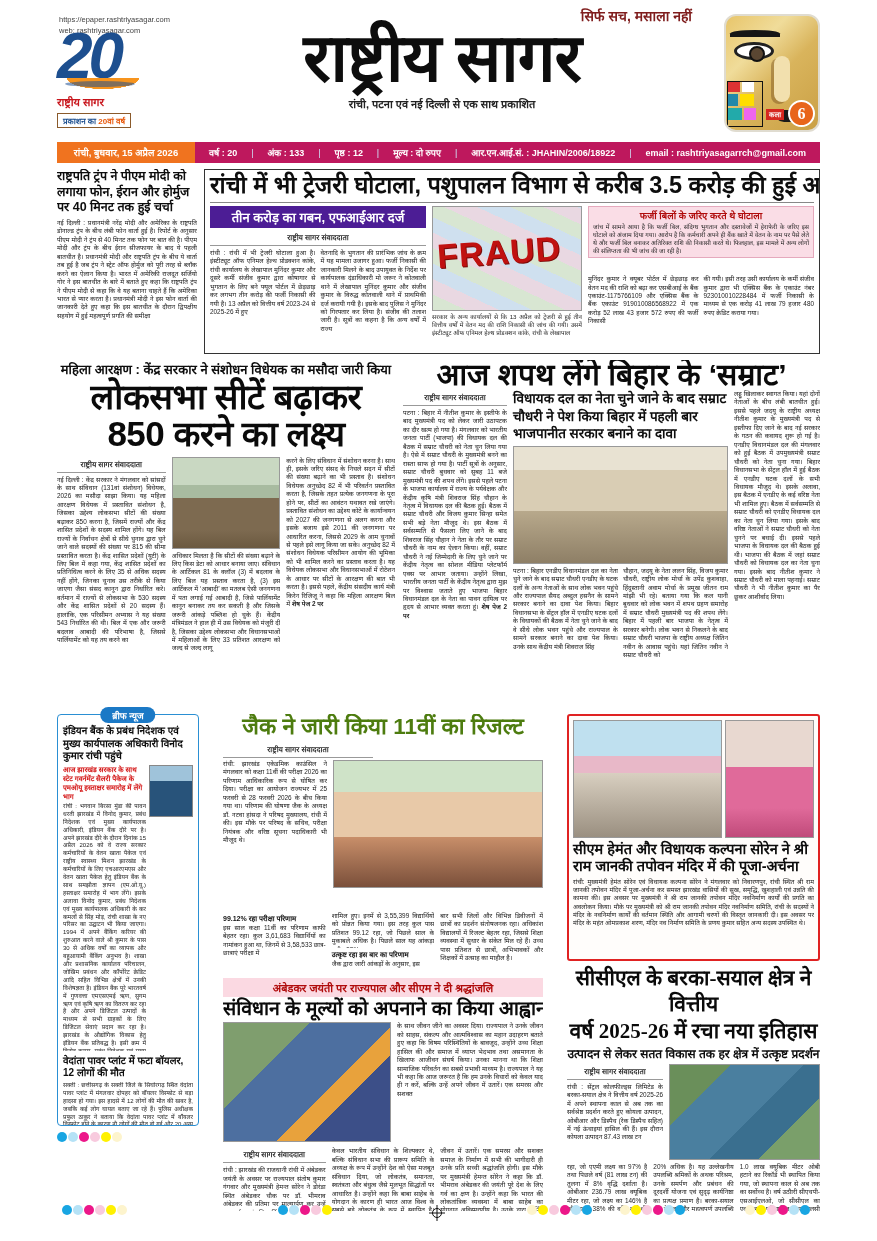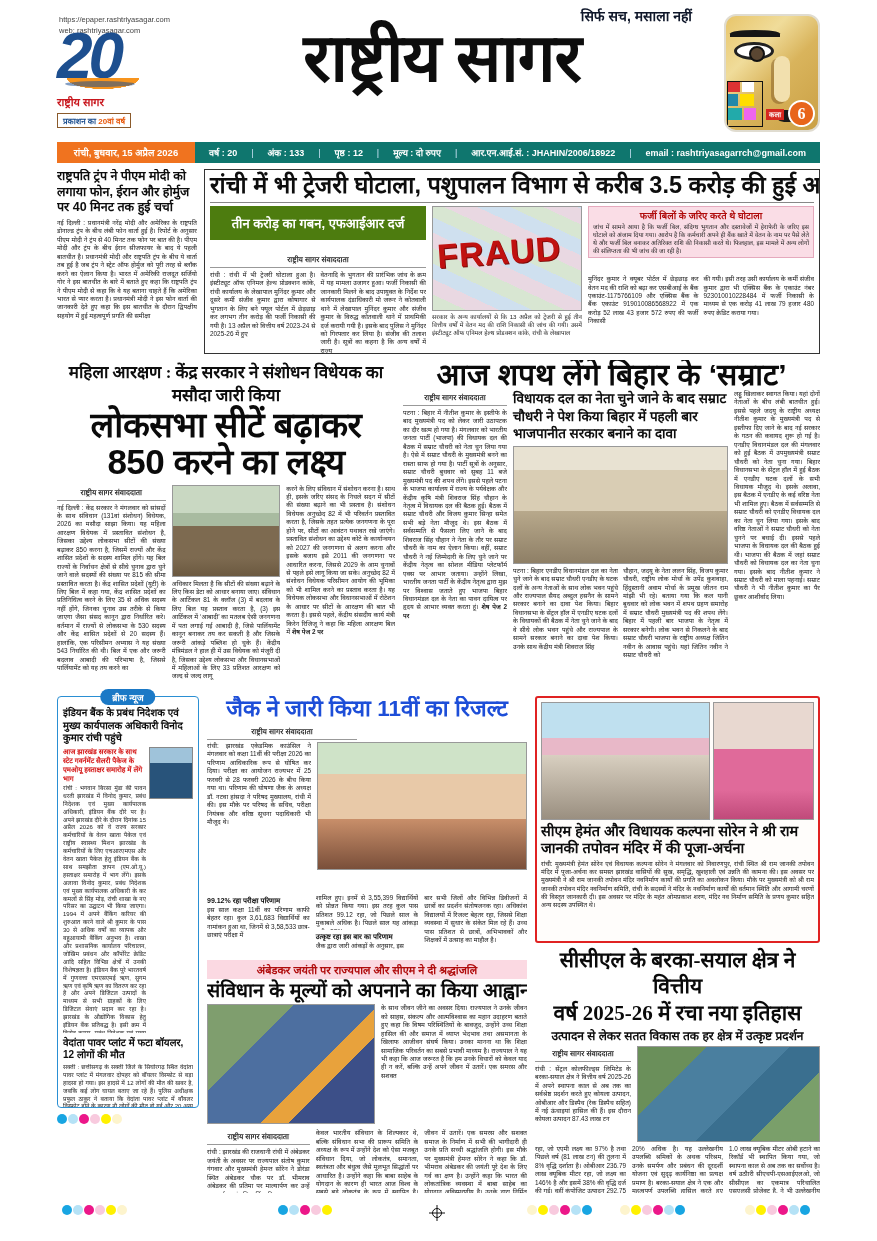--- a/index.html
+++ b/index.html
@@ -21,21 +21,21 @@
   .swoosh { position:relative; width:92px; height:14px; margin-top:-8px;
             background:radial-gradient(ellipse at 50% 0%, #f7941d 0%, #f7941d 55%, transparent 56%);
             border-radius:0 0 50% 50%; }
   .swoosh:after{ content:""; position:absolute; left:8px; top:3px; width:70px; height:6px;
             background:#1d4f8f; border-radius:50%; opacity:.55; }
   .logo20 .lname { font-size:11px; font-weight:bold; color:#c8161d; margin-top:2px; }
   .logo20 .anniv { display:inline-block; margin-top:4px; border:1px solid #8a5a2b; padding:1px 5px;
                    font-size:8px; font-weight:bold; color:#1d4f8f; background:#fff; }
   .logo20 .anniv b { color:#e8590c; }
   .mh-center { position:absolute; left:135px; top:6px; width:500px; text-align:center; }
-  .mh-tag { font-size:14px; font-weight:900; color:#0f172a; text-align:right; padding-right:0; }
+  .mh-tag { font-size:14px; font-weight:900; color:#7f1d1d; text-align:right; padding-right:0; }
   .mh-title { font-size:67px; font-weight:900; color:#0d0d0d; line-height:1.0; letter-spacing:-1px;
               font-family:"Liberation Serif", serif; white-space:nowrap; }
   .mh-sub { font-size:11px; font-weight:bold; color:#222; margin-top:4px; }
   .mh-art { position:absolute; right:0; top:14px; width:96px; height:118px; border-radius:12px;
             border:2px solid #e0dcd0; overflow:hidden;
             background:
               linear-gradient(135deg,#e8c56a 0%,#f0dc9a 30%,#d9b45c 55%,#caa045 100%); }
   .mh-art .eye { position:absolute; left:8px; top:26px; width:40px; height:18px; border:3px solid #222;
                  border-radius:50%; background:#fff; }
   .mh-art .eye:after{ content:""; position:absolute; left:12px; top:1px; width:12px; height:12px;
@@ -57,96 +57,96 @@
                font-size:7px; font-weight:bold; padding:1px 3px; }
   .page-badge { position:absolute; right:3px; bottom:3px; width:27px; height:27px; border-radius:50%;
                 background:#e8651a; border:2px solid #fff; color:#fff; font-size:16px; font-weight:bold;
                 display:flex; align-items:center; justify-content:center;
                 font-family:"Liberation Serif", serif; }
 
   
   .infobar { display:flex; height:21px; margin-top:2px; }
   .date-box { background:#f0731f; color:#fff; font-size:9.5px; font-weight:bold; width:138px;
               display:flex; align-items:center; justify-content:center; }
-  .blue-bar { background:#0f766e; color:#fff; font-size:9px; font-weight:bold; flex:1;
+  .blue-bar { background:#be185d; color:#fff; font-size:9px; font-weight:bold; flex:1;
               display:flex; align-items:center; justify-content:space-evenly; }
   .blue-bar .sep { color:#cfe6fa; font-weight:normal; }
 
   
   .toprow { display:flex; margin-top:6px; height:185px; gap:7px; }
   .trump { width:140px; }
   .trump h2 { font-size:12.5px; line-height:1.25; color:#0d0d0d; margin-bottom:3px; }
   .trump .body-txt { height:128px; }
   .treasury { flex:1; border:1.5px solid #333; padding:3px 5px; }
   .treasury h1 { font-size:23.5px; line-height:1.1; color:#0d0d0d; text-align:center;
                  border-bottom:1px solid #888; padding-bottom:3px; white-space:nowrap; }
   .tre-grid { display:flex; gap:6px; margin-top:3px; height:143px; }
   .tre-left { width:216px; }
-  .kicker { background:#4d7c0f; color:#fff; font-size:13px; font-weight:bold; text-align:center;
-            padding:8px 2px; margin-bottom:12px; white-space:nowrap; }
+  .kicker { background:#4c1d95; color:#fff; font-size:13px; font-weight:bold; text-align:center;
+            padding:2px 2px; margin-bottom:2px; white-space:nowrap; }
   .tre-cols { display:flex; gap:5px; }
   .tre-cols > div { width:50%; }
   .fraud-img { width:150px; height:105px; border:1px solid #999; position:relative;
                background:
                  repeating-linear-gradient(25deg,#d8e6d2 0 14px,#e9d8e2 14px 28px,#cfe0ef 28px 42px),
                  linear-gradient(#eee,#ddd); }
   .fraud-img .ftxt { position:absolute; left:4px; top:26px; font-size:34px; font-weight:900;
                color:#c01110; letter-spacing:1px; text-shadow:1px 1px 0 #7a0a08; transform:rotate(-4deg); }
   .fraud-wrap { width:150px; }
   .fraud-cap { font-size:6.2px; line-height:1.3; text-align:justify; margin-top:2px; color:#222; height:32px; }
   .tre-right { flex:1; }
   .pink-box { background:#fadde6; border:1px solid #e5a9bd; padding:2px 4px; margin-bottom:17px; }
   .pink-box h3 { font-size:9.5px; color:#b00c0c; text-align:center; margin-bottom:1px; }
   .pink-box p { font-size:6.2px; line-height:1.3; text-align:justify; color:#222; }
   .tre-cols2 { display:flex; gap:5px; height:62px; }
   .tre-cols2 > div { width:50%; }
 
   
   .midrow { display:flex; margin-top:6px; height:330px; gap:8px; }
   .loksabha { width:338px; }
-  .lok-strap { font-size:17px; font-weight:bold; text-align:center; color:#0d0d0d; margin-bottom:1px;font-family:Liberation Serif, serif; }
+  .lok-strap { font-size:13px; font-weight:bold; text-align:center; color:#0d0d0d; margin-bottom:1px; }
   .loksabha h1 { font-size:35px; line-height:1.05; text-align:center; color:#0a0a0a; letter-spacing:-0.5px; }
   .lok-body { display:flex; gap:6px; margin-top:4px; height:238px; }
   .lok-body .c { width:33.3%; }
   .parl-img { width:100%; height:92px; border:1px solid #999; margin-bottom:3px;
               background:linear-gradient(180deg,#c9d8c2 0 30%,#a8bba0 30% 45%,#7d6a50 45% 80%,#6b5940 100%); }
   .bihar { flex:1; }
   .bihar h1 { font-size:30px; text-align:center; color:#0a0a0a; line-height:1.0; white-space:nowrap; }
   .red-strap { background:#e3130b; color:#fff; font-size:10px; font-weight:bold; text-align:center;
                padding:2.5px 2px; margin:3px 0; white-space:nowrap; }
   .bihar-grid { display:flex; gap:6px; height:268px; }
   .bihar-c1 { width:104px; }
   .bihar-mid { width:215px; }
   .bihar-sub { font-size:13.5px; font-weight:bold; line-height:1.3; color:#0d0d0d; margin-bottom:3px; }
   .bihar-img { width:100%; height:118px; border:1px solid #999;
                background:linear-gradient(180deg,#e8e2d2 0 20%,#d9cdb4 20% 55%,#b8a98c 55%,#8e7f66 100%); }
   .bihar-caps { display:flex; gap:5px; margin-top:3px; height:108px; }
   .bihar-caps > div { width:50%; }
   .bihar-c3 { flex:1; }
 
   
-  .botrow { display:flex; margin-top:6px; height:497px; gap:8px; }
+  .botrow { display:flex; margin-top:24px; height:497px; gap:24px; }
   .brief { width:142px; position:relative; }
   .brief-box { border:1.5px solid #2a8fd3; border-radius:4px; padding:10px 5px 4px; height:412px; }
   .brief-pill { position:absolute; left:50%; transform:translateX(-50%); top:-7px; background:#1b79c6;
                 color:#fff; font-size:9px; font-weight:bold; padding:1.5px 12px; border-radius:9px; white-space:nowrap; }
   .brief h3 { font-size:10px; line-height:1.25; color:#0d0d0d; margin-bottom:2px; }
   .brief .red-sub { font-size:7px; font-weight:bold; color:#d41414; line-height:1.3; margin-bottom:2px; }
   .officer-img { float:right; width:44px; height:52px; margin:0 0 2px 3px; border:1px solid #888;
                  background:linear-gradient(180deg,#9fc3da 0 30%,#28537a 30% 100%); }
   .brief .body-txt { font-size:6px; }
   .b1-body { height:248px; }
   .b2-body { height:84px; }
   .dots { display:flex; gap:1px; margin-top:6px; }
   .dot { width:10px; height:10px; border-radius:50%; }
   .c-blue{background:#18a5e2}.c-lblue{background:#b5e2f6}.c-mag{background:#ec1789}
   .c-pink{background:#f8cade}.c-yel{background:#fff100}.c-cream{background:#fdf4cd}
 
   .midcol { width:320px; }
-  .jac h1 { font-size:22.5px; line-height:1.15; text-align:center; color:#1d4ed8; white-space:nowrap; }
+  .jac h1 { font-size:22.5px; line-height:1.15; text-align:center; color:#4d7c0f; white-space:nowrap; }
   .jac .byline { width:140px; margin:2px 0 2px; }
   .jac-grid { display:flex; gap:6px; height:150px; margin-top:1px; }
   .jac-c1 { width:104px; }
   .jac-right { flex:1; }
   .students-img { width:100%; height:128px; border:1px solid #999;
                background:linear-gradient(180deg,#cfe3c8 0 25%,#e8c9a8 25% 60%,#c98f6a 60%,#7a4f3a 100%); }
   .jac-sub { font-size:7px; font-weight:bold; color:#111; margin:2px 0 1px; }
   .jac-bot { display:flex; gap:6px; height:62px; margin-top:2px; }
   .jac-bot > div { width:33.3%; }
 
@@ -199,20 +199,21 @@
       </div>
       <div class="logo20">
         <div class="num"><span>20</span></div>
         <div class="swoosh"></div>
         <div class="lname">राष्ट्रीय सागर</div>
         <div class="anniv"><span>प्रकाशन का </span><b>20वां वर्ष</b></div>
       </div>
       <div class="mh-center">
         <div class="mh-tag">सिर्फ सच, मसाला नहीं</div>
         <div class="mh-title">राष्ट्रीय सागर</div>
+        <div class="mh-sub">रांची, पटना एवं नई दिल्ली से एक साथ प्रकाशित</div>
       </div>
       <div class="mh-art">
         <div class="brow"></div>
         <div class="eye"></div>
         <div class="nose"></div>
         <div class="mosaic"></div>
         <div class="lips"></div>
         <div class="art-label">कला</div>
         <div class="page-badge">6</div>
       </div>

